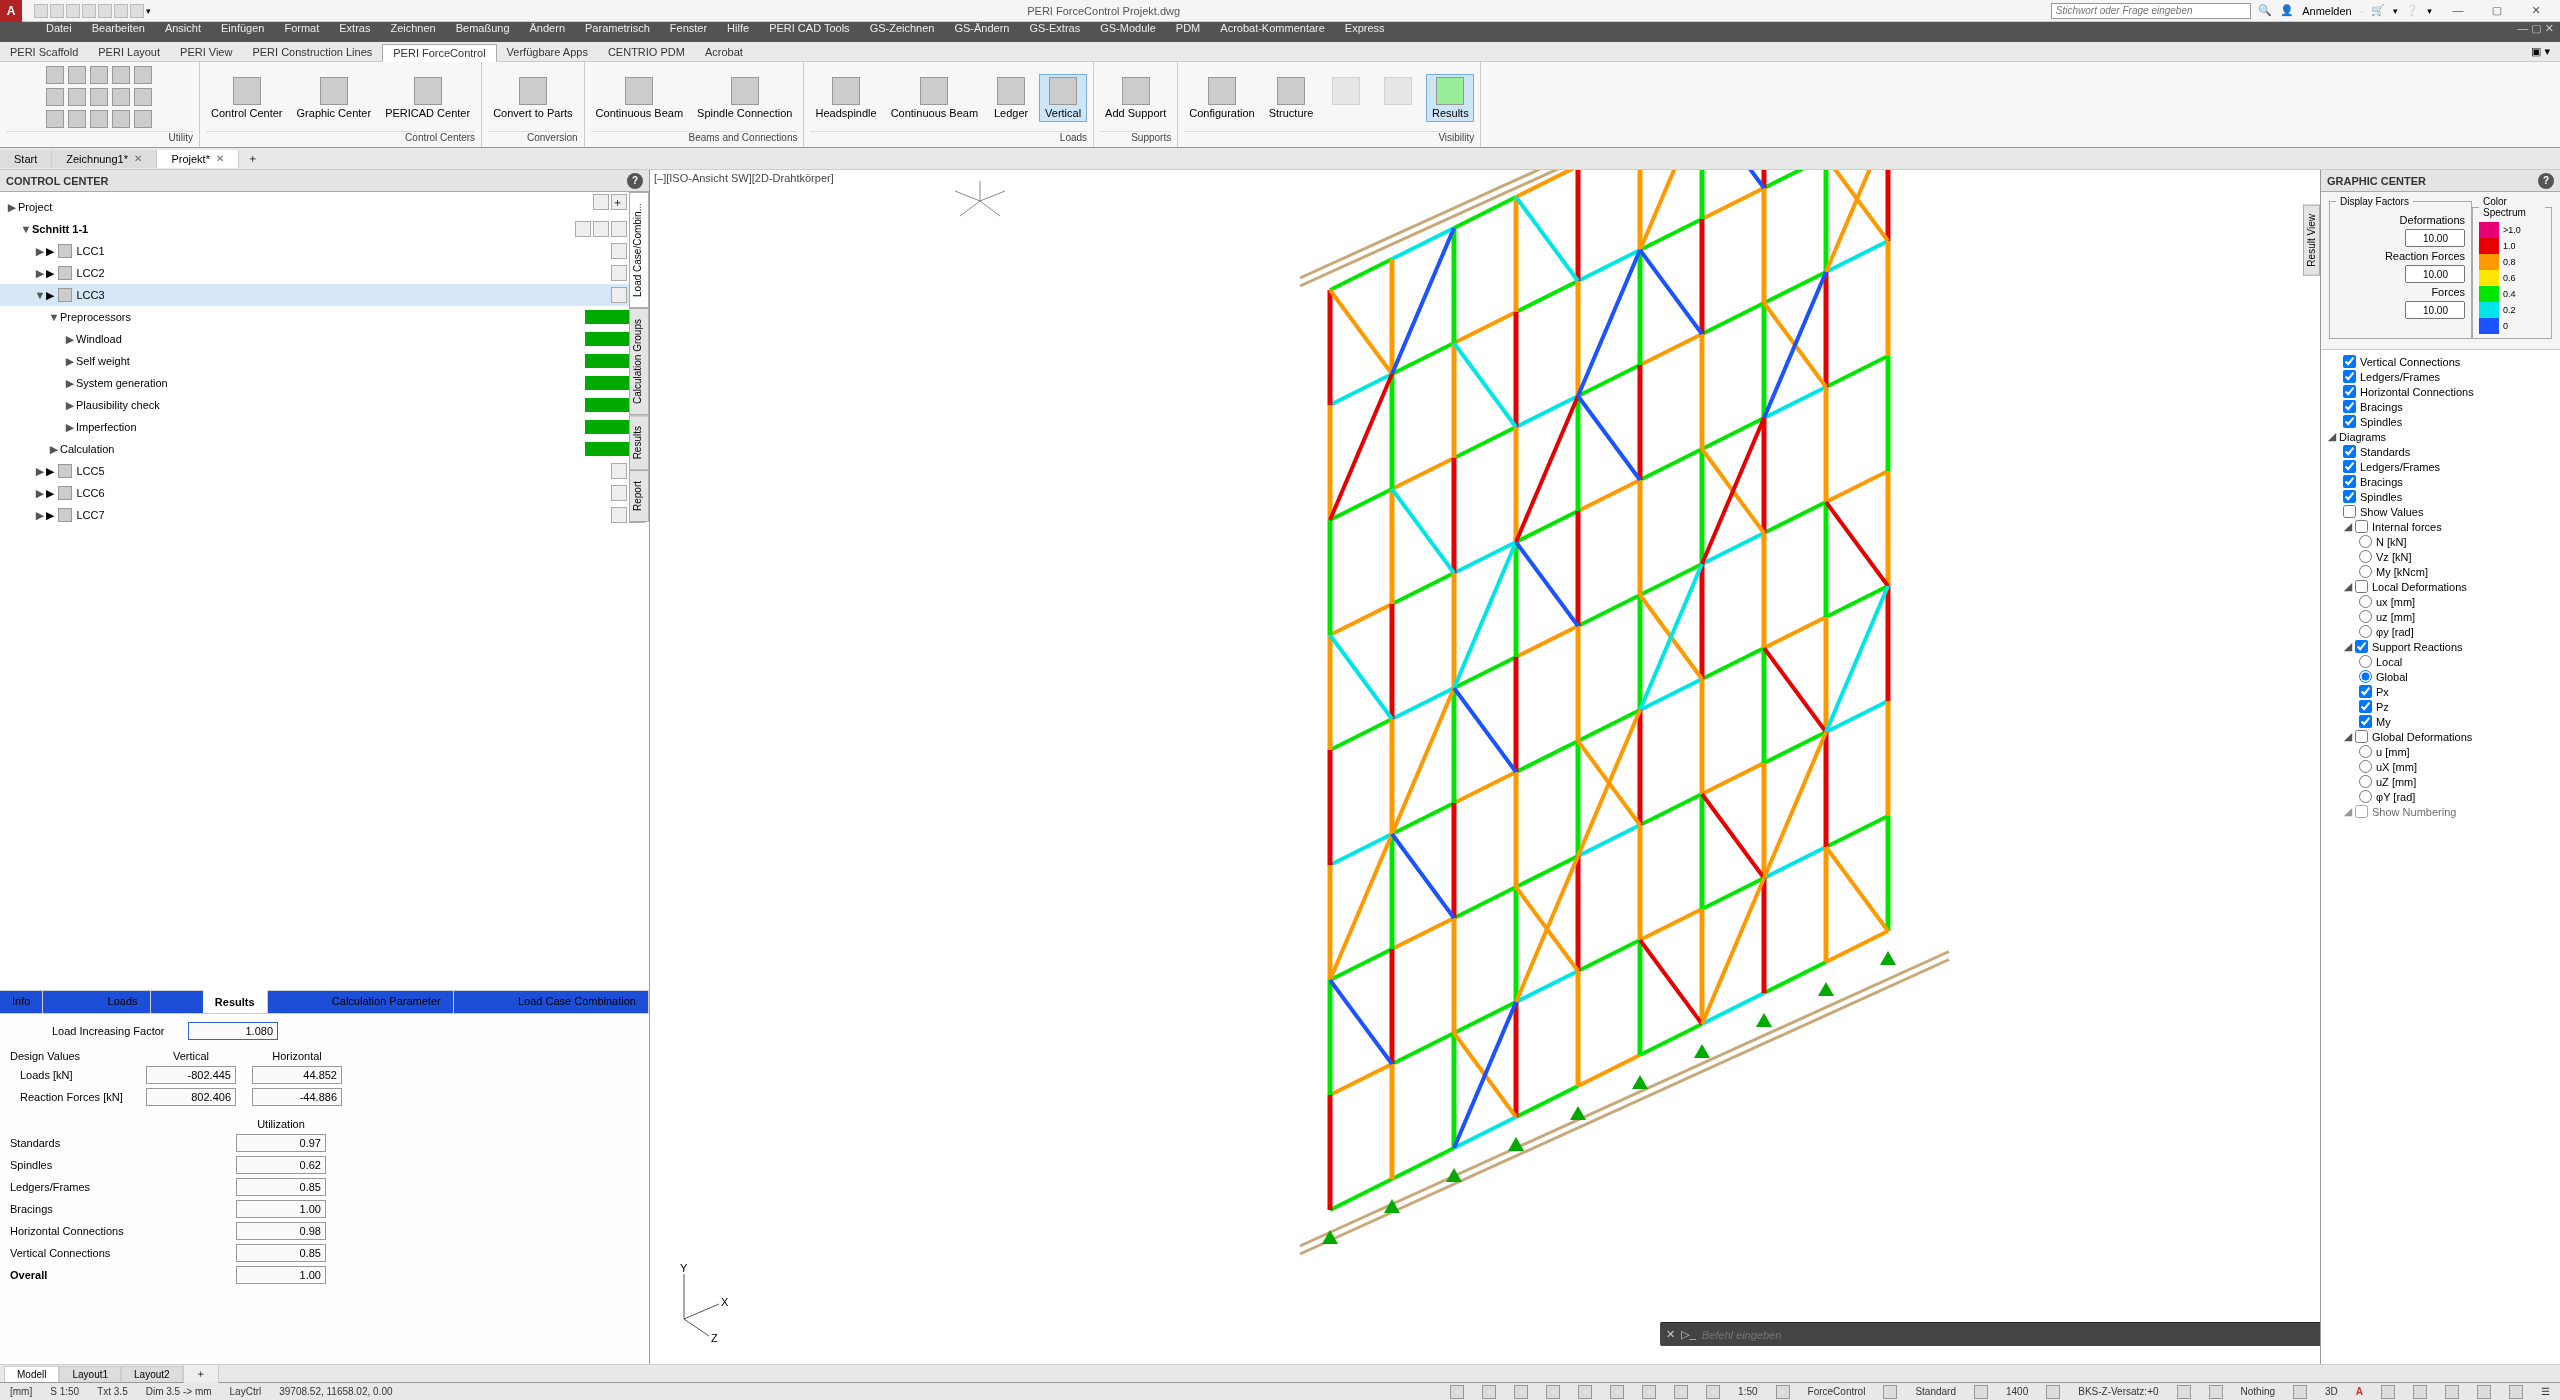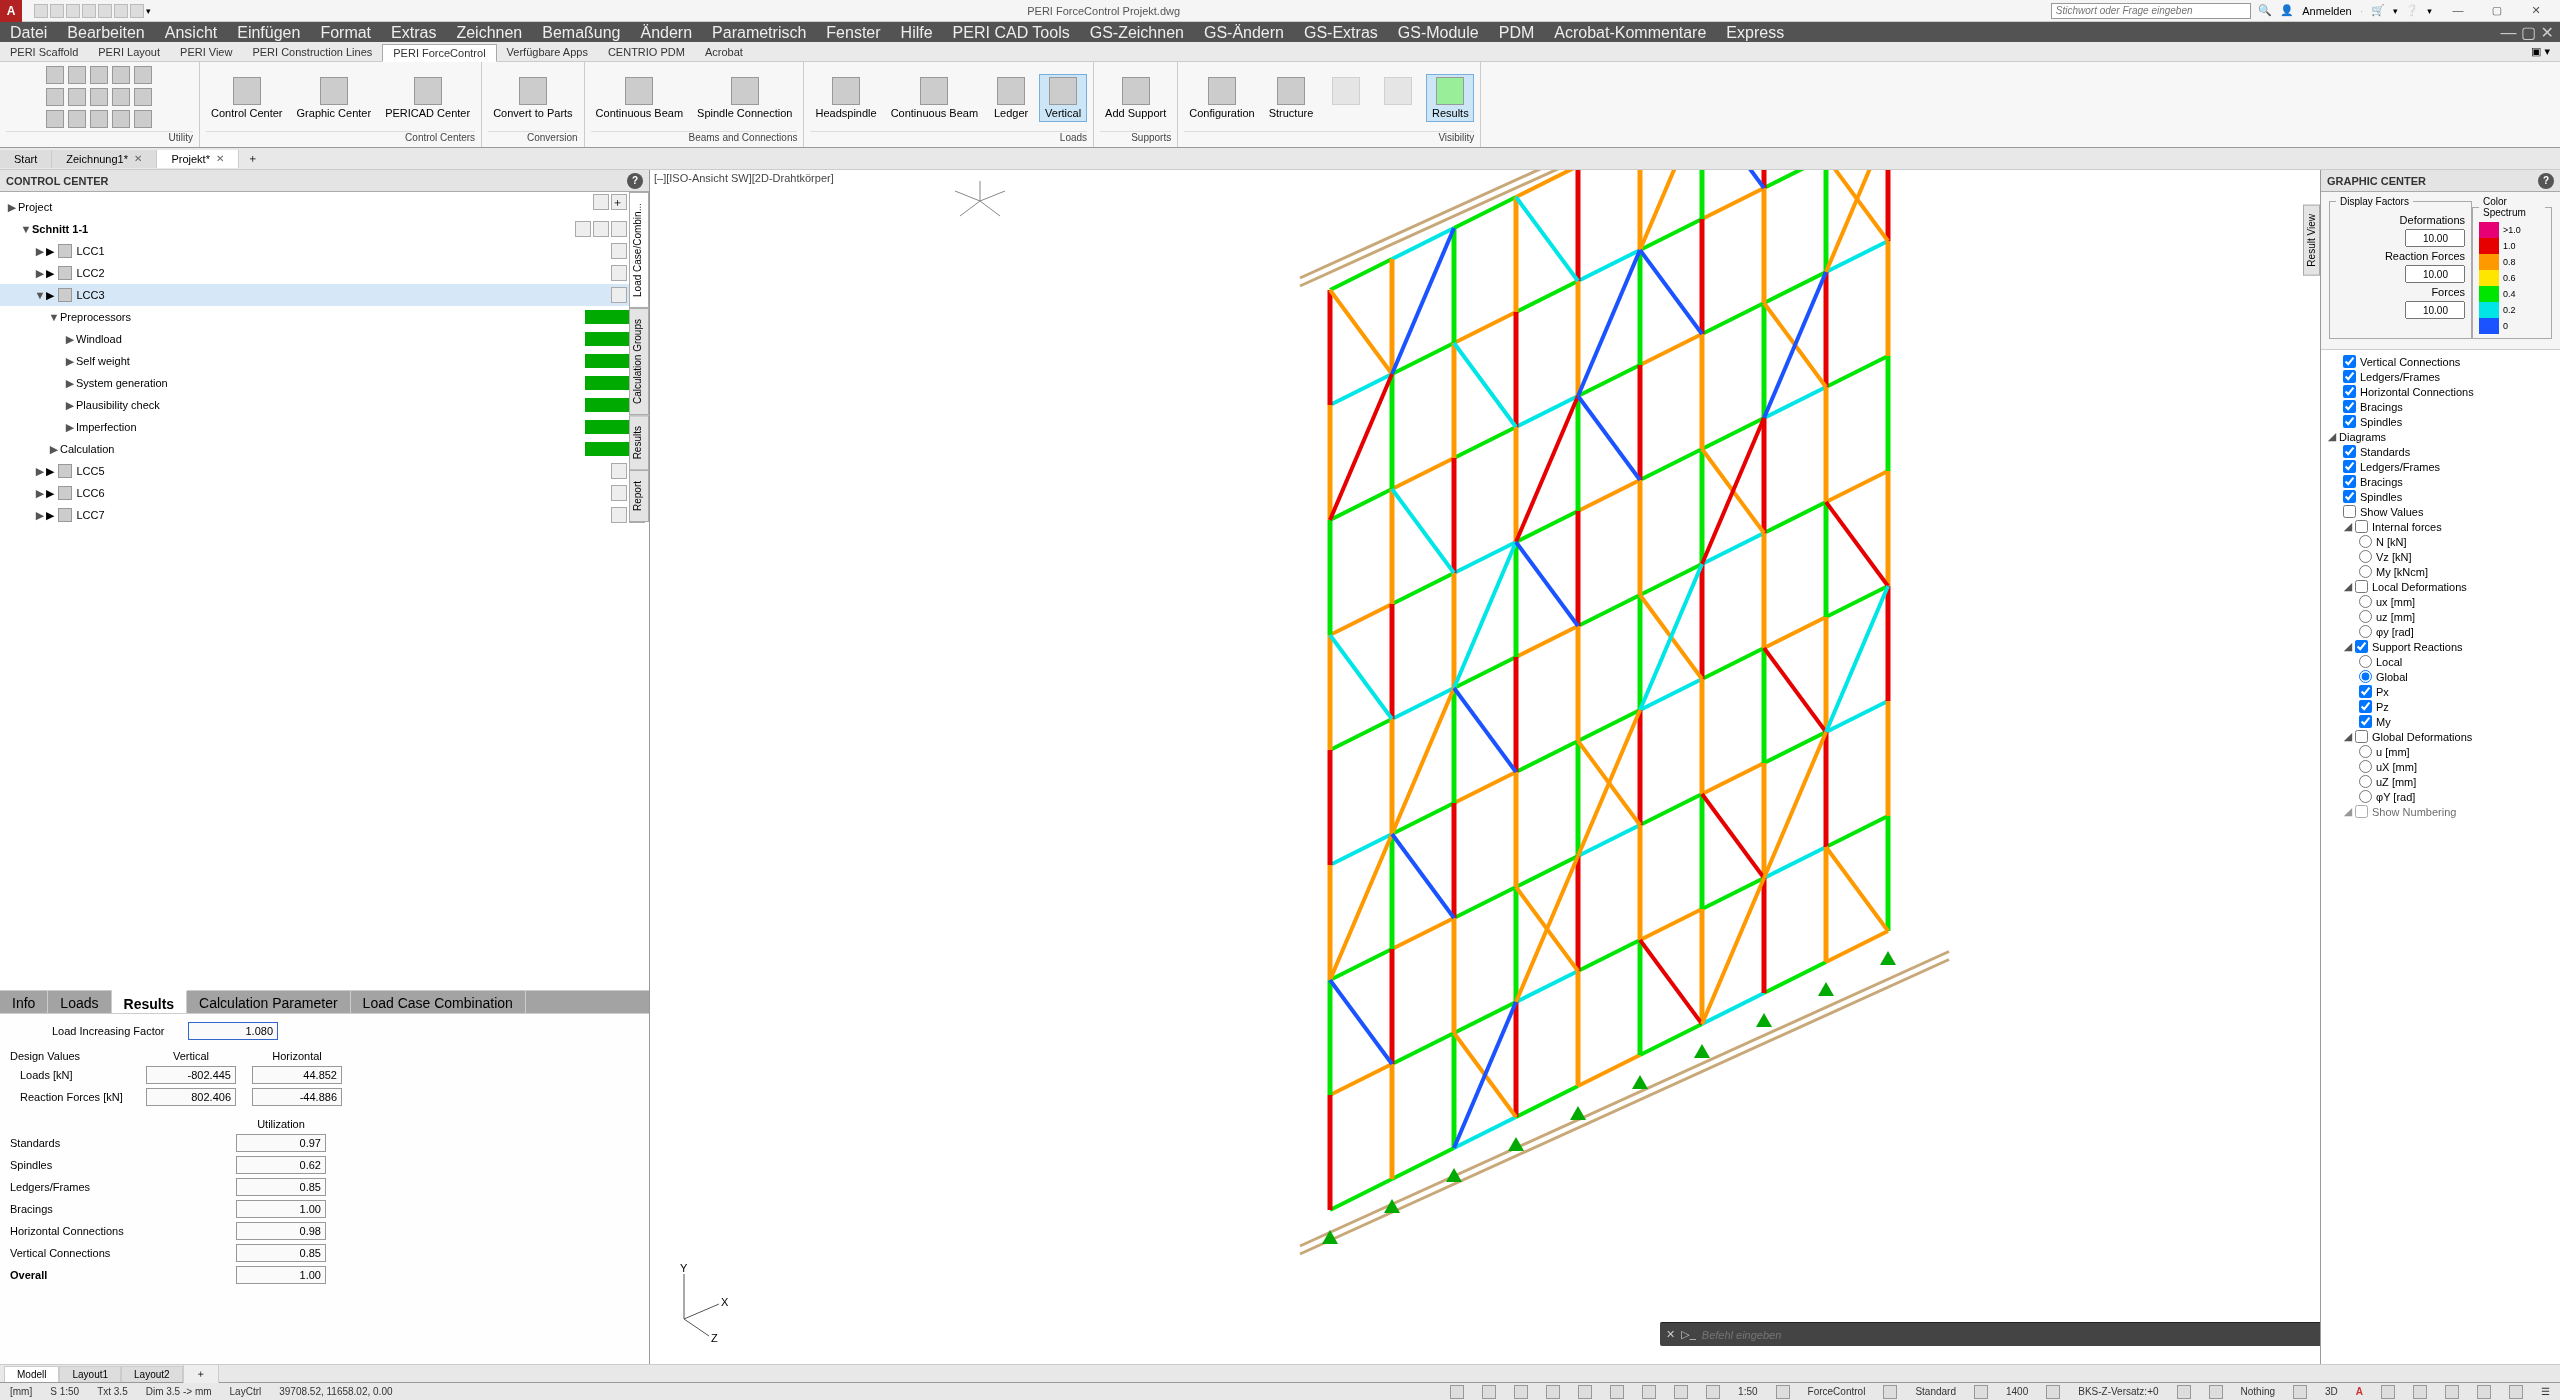--- a/index.html
+++ b/index.html
@@ -6,21 +6,21 @@
 html, body { width: 2560px; height: 1400px; overflow: hidden; background: #f0f0f0; }
 .title-bar { height: 22px; background: #f5f5f5; display: flex; align-items: center; font-size: 11px; border-bottom: 1px solid #ccc; }
 .title-bar .qat { display: flex; gap: 2px; padding: 0 6px; align-items: center; }
 .title-bar .qat .qat-icon { width: 14px; height: 14px; background: #ddd; border: 1px solid #bbb; }
 .title-bar .title-center { flex: 1; text-align: center; color: #555; }
 .title-bar .title-right { display: flex; align-items: center; gap: 8px; padding-right: 6px; }
 .title-bar input.search { width: 200px; height: 16px; font-size: 10px; font-style: italic; border: 1px solid #999; padding: 0 4px; color: #999; }
 .title-bar .login { font-size: 11px; cursor: pointer; }
 .title-bar .win-controls span { display:inline-block; width:36px; text-align:center; cursor:pointer; color:#555;}
 .app-logo { width: 22px; height: 22px; background: #b22222; color: white; font-weight: bold; display:flex; align-items:center; justify-content:center; font-size:12px; margin-right:6px;}
-.menu-bar { height: 20px; background: #535353; display: flex; align-items: flex-end; font-size: 16px; color: #eee; }
+.menu-bar { height: 20px; background: #535353; display: flex; align-items: flex-start; font-size: 11px; color: #eee; padding-left: 36px; }
 .menu-bar .menu-item { padding: 0 10px; cursor: pointer; }
 .sub-tabs { height: 20px; background: #eaeaea; display: flex; align-items: center; font-size: 11px; border-bottom: 1px solid #ccc; }
 .sub-tabs .sub-tab { padding: 2px 10px; cursor: pointer; color: #333; }
 .sub-tabs .sub-tab.active { background: #fff; border: 1px solid #aaa; border-bottom: 1px solid #fff; position: relative; top:1px;}
 .sub-tabs .expand { margin-left: auto; padding: 0 10px; cursor:pointer; }
 .ribbon { height: 86px; background: #f7f7f7; display: flex; border-bottom: 1px solid #999; font-size: 11px; }
 .ribbon-panel { border-right: 1px solid #ccc; display: flex; flex-direction: column; padding: 2px 6px 0 6px; }
 .ribbon-panel .panel-body { flex:1; display:flex; align-items:center; gap:4px; flex-wrap:wrap; justify-content:center;}
 .ribbon-panel .panel-title { height:16px; text-align:right; font-size:10px; color:#444; border-top:1px solid #ddd; }
 .ribbon-btn { display:flex; flex-direction:column; align-items:center; justify-content:center; padding:2px 4px; cursor:pointer; border:1px solid transparent; min-width:48px;}
@@ -47,21 +47,21 @@
 .tree-row .actions { display:flex; gap:2px; padding-right:4px;}
 .tree-row .actions .ico { width:16px; height:16px; border:1px solid #aaa; background:#eee; cursor:pointer;}
 .tree-indent-1 { padding-left: 20px; }
 .tree-indent-2 { padding-left: 34px; }
 .tree-indent-3 { padding-left: 48px; }
 .tree-indent-4 { padding-left: 64px; }
 .tree-row .bar { width:60px; height:14px; background:#0a0; margin-right:4px;}
 .side-tabs { position:absolute; right:0; top:0; width:20px; display:flex; flex-direction:column;}
 .side-tabs .vtab { writing-mode:vertical-rl; transform:rotate(180deg); font-size:10px; padding:10px 2px; background:#e4e4e4; border:1px solid #aaa; cursor:pointer; text-align:center;}
 .side-tabs .vtab.active { background:#fff;}
-.bottom-tabs { display:flex; height:24px; border-top:1px solid #ccc; border-bottom:1px solid #ccc; background:#a3a3a3; font-size:14px;}
+.bottom-tabs { display:flex; height:24px; border-top:1px solid #ccc; border-bottom:1px solid #ccc; background:#1d4ed8; font-size:11px;justify-content:space-between;}
 .bottom-tabs .btab { padding:4px 12px; border-right:1px solid #ccc; cursor:pointer;}
 .bottom-tabs .btab.active { background:#fff; font-weight:bold; border-top:2px solid #fff; margin-top:-1px;}
 .results-pane { padding:8px 10px; font-size:11px; background:#fefefe; overflow:auto;}
 .results-pane .row { display:flex; align-items:center; margin-bottom:4px; gap:16px;}
 .results-pane label { display:inline-block; }
 .results-pane input.val { width:90px; height:18px; font-size:11px; text-align:right; padding:0 4px; border:1px solid #999; background:#fafafa;}
 .canvas-area { flex:1; background:#fff; position:relative; overflow:hidden;}
 .canvas-label { position:absolute; top:2px; left:4px; font-size:11px; color:#444;}
 .canvas-axis-tr { position:absolute; top:6px; left:300px; width:60px; height:50px;}
 .canvas-axis-tr svg { width:60px; height:50px;}

